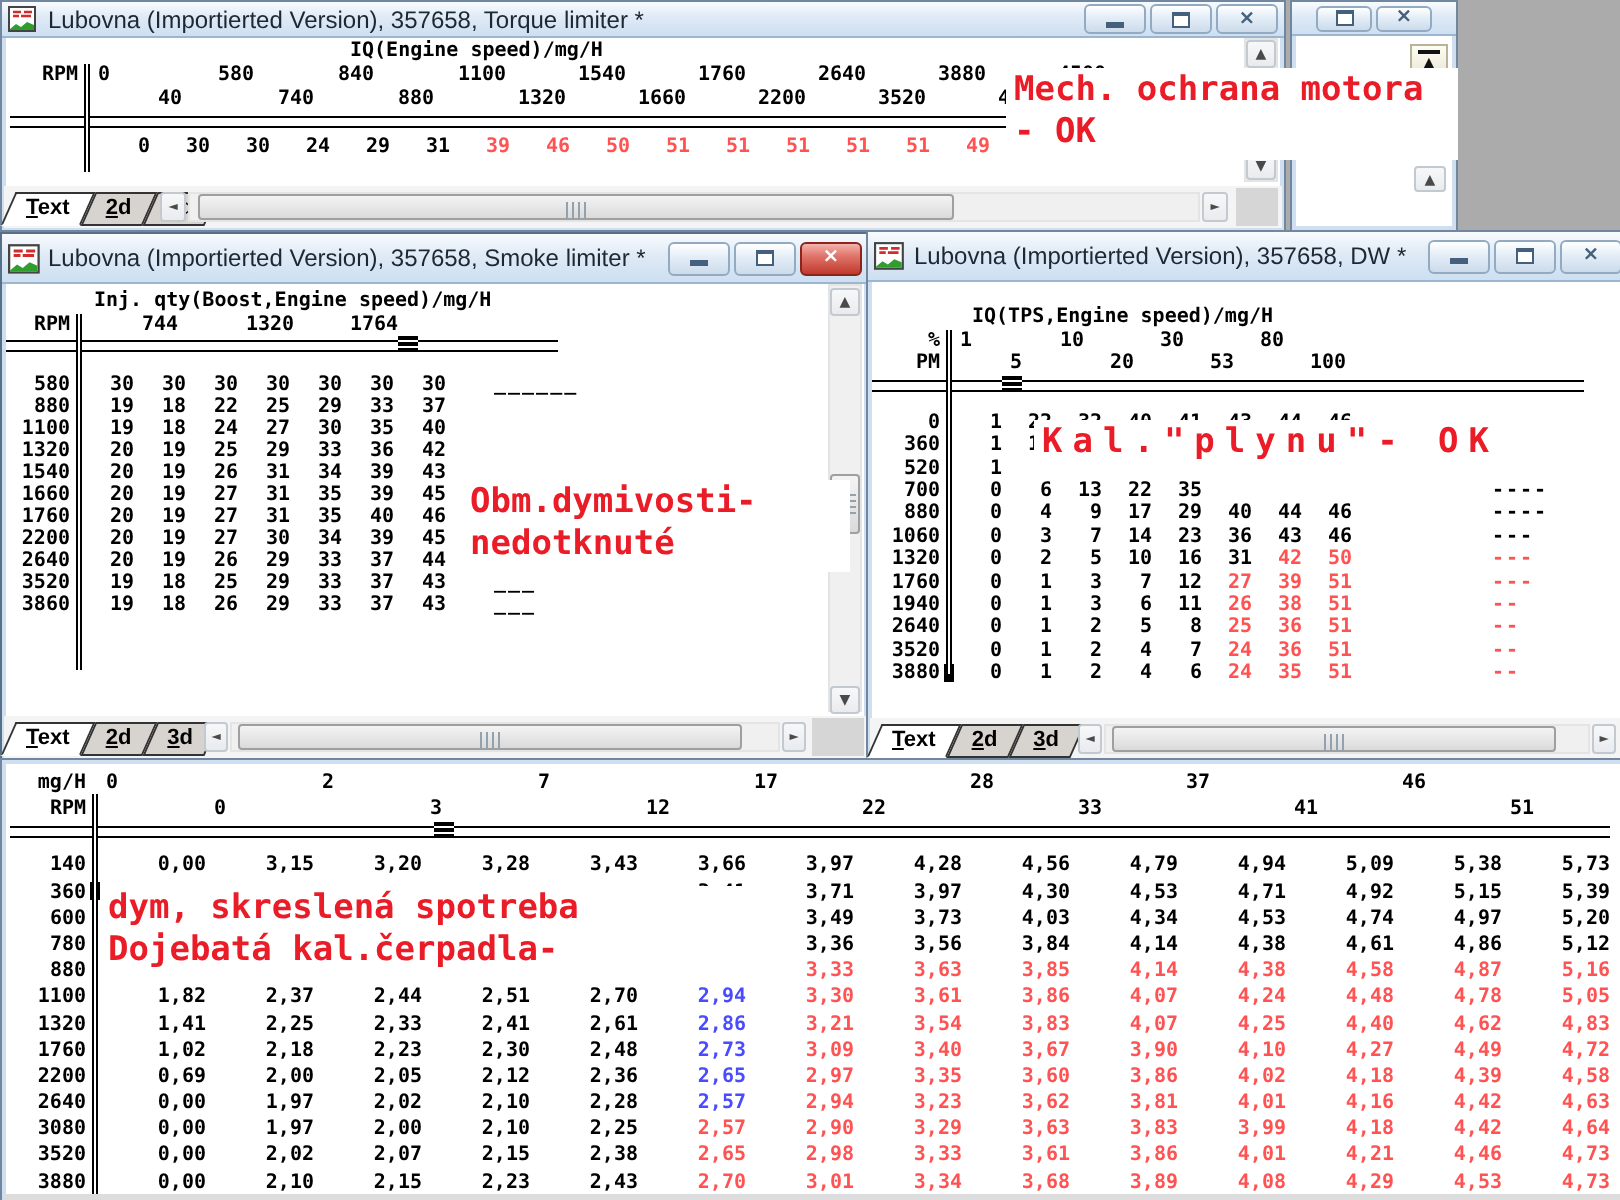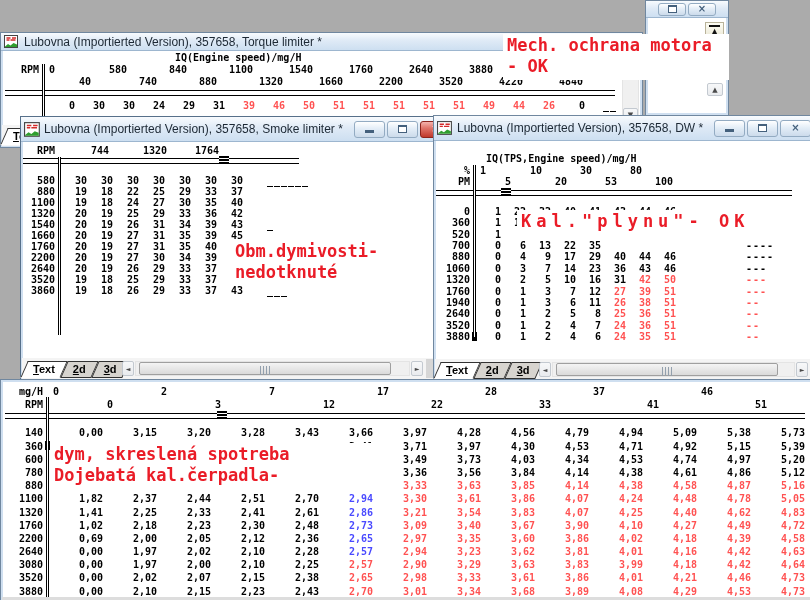--- a/index.html
+++ b/index.html
@@ -80,21 +80,21 @@
 
   .topicon{position:absolute;width:19px;height:15px;border:1px solid #b9b39a;background:linear-gradient(#fdfdf4,#ece9d8);
            text-align:center;font:9px "DejaVu Sans",sans-serif;color:#111;line-height:13px;box-sizing:border-box;}
   .topicon em{font-style:normal;display:block;border-top:2px solid #111;margin:2px 3px 0 3px;line-height:9px;font-size:8px;}
 </style>
 </head>
 <body>
 
 <div id="screen">
 
-  <div class="win" style="left:0;top:0;width:641px;height:114px;margin-top:32px;">
+  <div class="win" style="left:0;top:0;width:641px;height:114px;">
     <div class="titlebar" style="height:17px;">
       <span class="winicon">
         <svg width="15" height="14" viewBox="0 0 15 14">
             <rect x="0.5" y="0.5" width="13" height="12" fill="#fff" stroke="#444"></rect>
             <path d="M2.5 3h4M8 3h4M2.5 5h3M6.5 5h5" stroke="#d42a2a" stroke-width="1.3" fill="none"></path>
             <path d="M1 11.5l3-2.5 2.5 1.5 3-2.5 3.5 1.5V12H1z" fill="#2f9e2f"></path>
           </svg>
       </span>
       <span class="title">Lubovna (Importierted Version), 357658, Torque limiter *</span>
       <span class="tbtns">
@@ -158,21 +158,21 @@
       <span class="tbtn sm">
           <span class="gq"></span>
         </span>
       <span class="tbtn sm">
           <span class="gx">×</span>
         </span>
     </span>
     <span class="sbtn" style="right:5px;top:82px;width:16px;height:13px;font-size:7px;line-height:12px;">▲</span>
   </div>
 
-  <div class="win" style="left:0;top:116px;width:433px;height:263px;border-color:#4b6preparation;border-color:#5a7везде;border-color:#57708a;margin-left:20px;">
+  <div class="win" style="left:0;top:116px;width:433px;height:263px;border-color:#4b6preparation;border-color:#5a7везде;border-color:#57708a;">
     <div class="titlebar" style="height:24px;">
       <span class="winicon">
         <svg width="17" height="16" viewBox="0 0 15 14">
             <rect x="0.5" y="0.5" width="13" height="12" fill="#fff" stroke="#444"></rect>
             <path d="M2.5 3h4M8 3h4M2.5 5h3M6.5 5h5" stroke="#d42a2a" stroke-width="1.3" fill="none"></path>
             <path d="M1 11.5l3-2.5 2.5 1.5 3-2.5 3.5 1.5V12H1z" fill="#2f9e2f"></path>
           </svg>
       </span>
       <span class="title">Lubovna (Importierted Version), 357658, Smoke limiter *</span>
       <span class="tbtns">
@@ -181,20 +181,21 @@
           </span>
         <span class="tbtn" style="height:17px;">
             <span class="gq"></span>
           </span>
         <span class="tbtn close-active" style="height:17px;">
             <span class="gx">×</span>
           </span>
       </span>
     </div>
     <div class="tbl tbl-smoke" style="left:2px;top:28px;right:24px;bottom:24px;overflow:hidden;">
+        <div class="axis">Inj. qty(Boost,Engine speed)/mg/H</div>
         <div class="trow"><span class="rlabel">RPM</span><span class="cell h"></span><span class="cell h">744</span><span class="cell h"></span><span class="cell h">1320</span><span class="cell h"></span><span class="cell h">1764</span><span class="cell h"></span></div>
         <div class="hsep">
           <span class="colcaret" style="left: 196px;"></span>
         </div>
         <div class="trow"><span class="rlabel">580</span><span class="cell ck">30</span><span class="cell ck">30</span><span class="cell ck">30</span><span class="cell ck">30</span><span class="cell ck">30</span><span class="cell ck">30</span><span class="cell ck">30</span><span class="trail ck">______</span></div>
         <div class="trow"><span class="rlabel">880</span><span class="cell ck">19</span><span class="cell ck">18</span><span class="cell ck">22</span><span class="cell ck">25</span><span class="cell ck">29</span><span class="cell ck">33</span><span class="cell ck">37</span></div>
         <div class="trow"><span class="rlabel">1100</span><span class="cell ck">19</span><span class="cell ck">18</span><span class="cell ck">24</span><span class="cell ck">27</span><span class="cell ck">30</span><span class="cell ck">35</span><span class="cell ck">40</span></div>
         <div class="trow"><span class="rlabel">1320</span><span class="cell ck">20</span><span class="cell ck">19</span><span class="cell ck">25</span><span class="cell ck">29</span><span class="cell ck">33</span><span class="cell ck">36</span><span class="cell ck">42</span></div>
         <div class="trow"><span class="rlabel">1540</span><span class="cell ck">20</span><span class="cell ck">19</span><span class="cell ck">26</span><span class="cell ck">31</span><span class="cell ck">34</span><span class="cell ck">39</span><span class="cell ck">43</span><span class="trail ck">_</span></div>
         <div class="trow"><span class="rlabel">1660</span><span class="cell ck">20</span><span class="cell ck">19</span><span class="cell ck">27</span><span class="cell ck">31</span><span class="cell ck">35</span><span class="cell ck">39</span><span class="cell ck">45</span><span class="trail ck">____</span></div>

